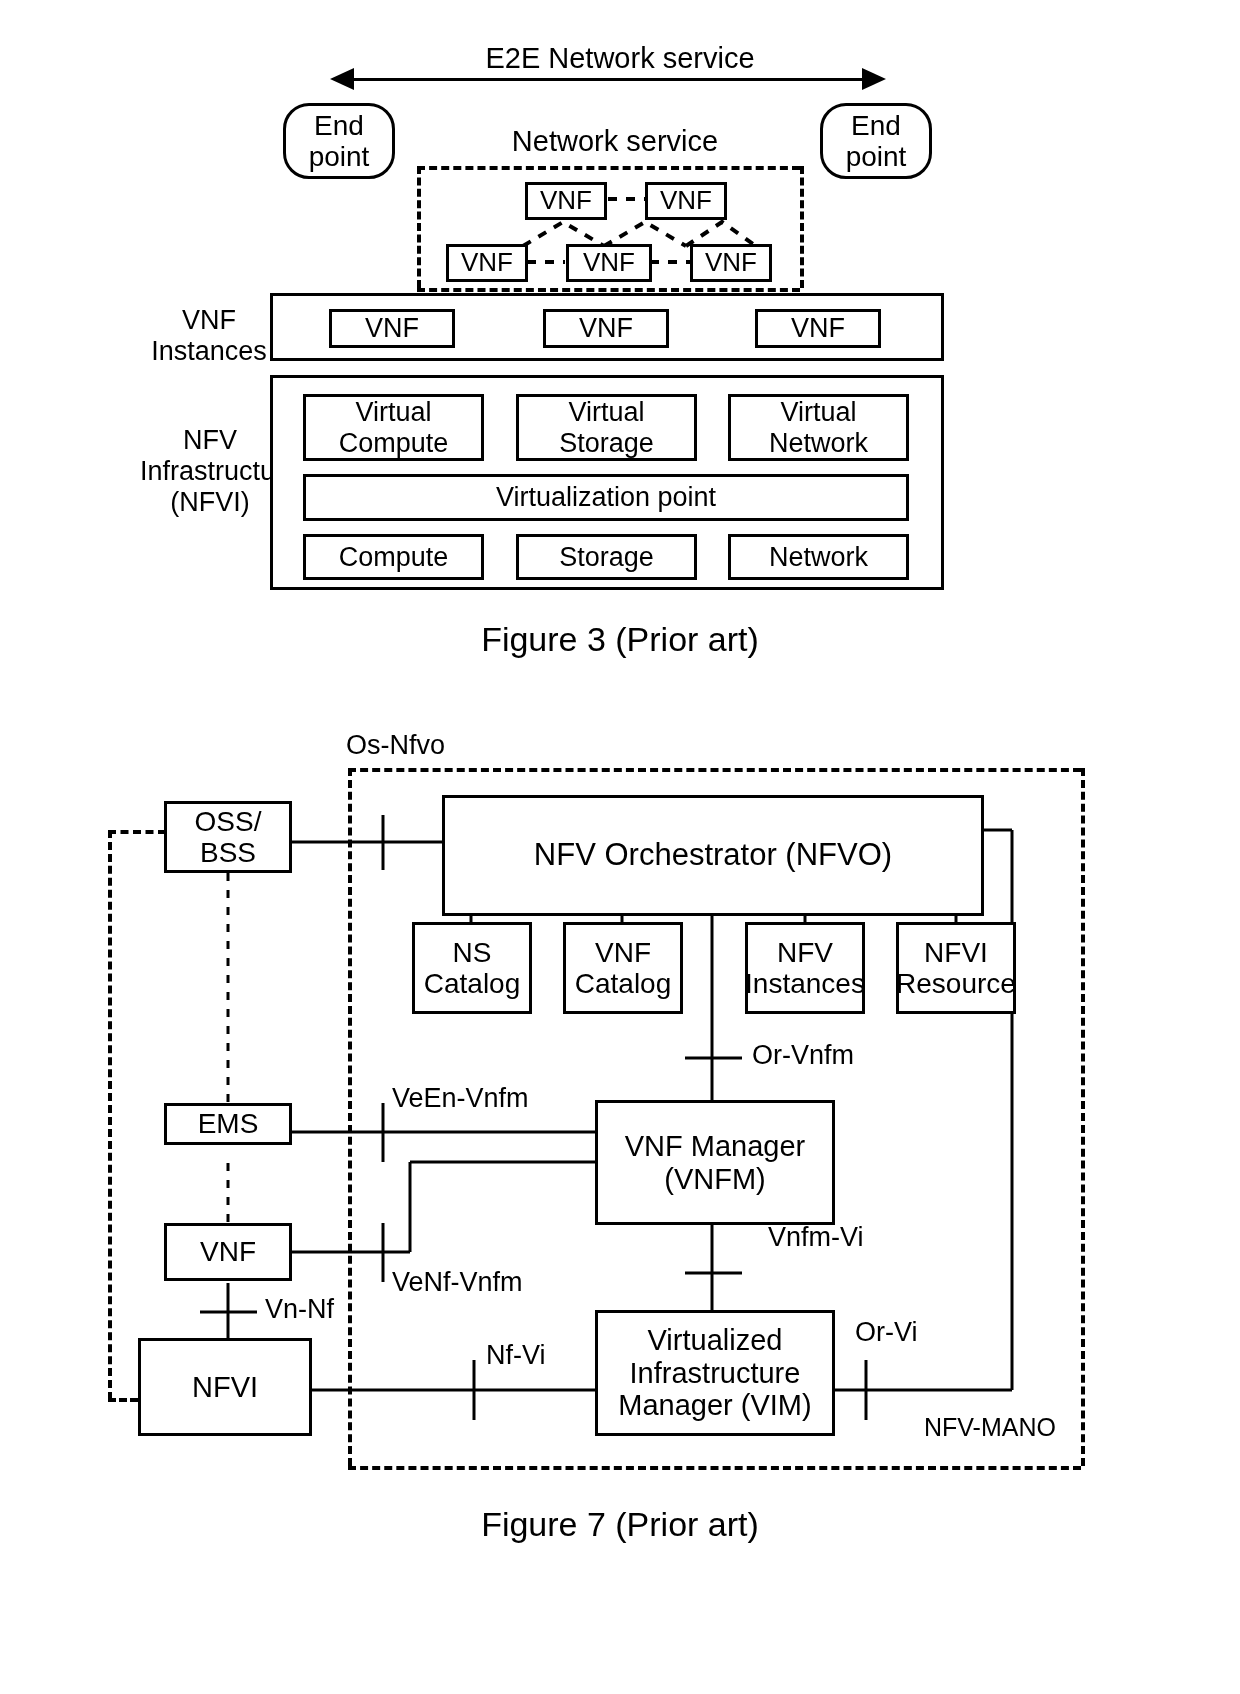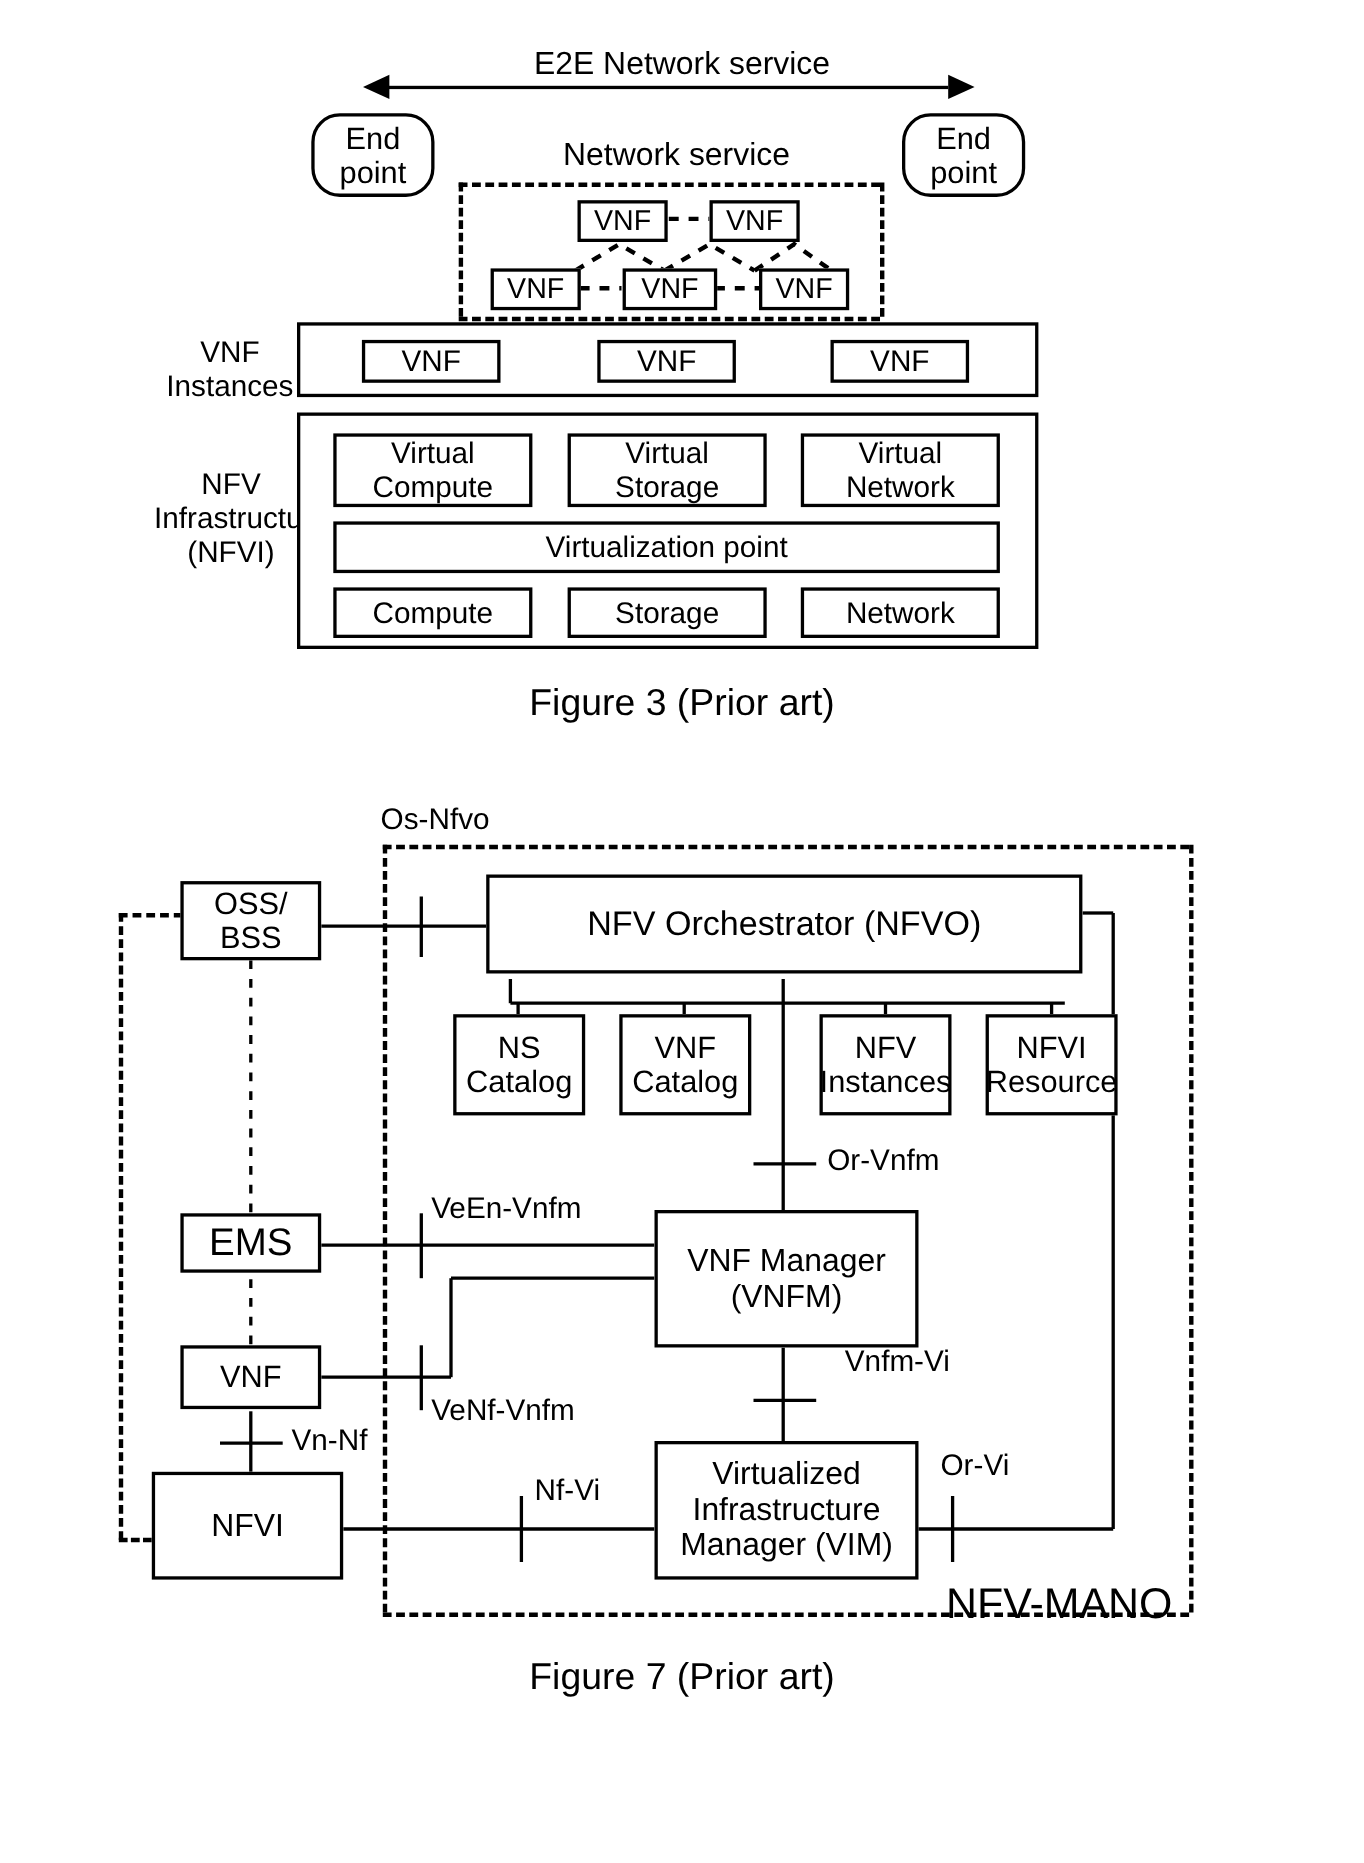--- a/index.html
+++ b/index.html
@@ -203,21 +203,21 @@
 
     <div class="dashed-h" style="left:348px;top:78px;width:733px;"></div>
     <div class="dashed-v" style="left:348px;top:78px;height:698px;"></div>
     <div class="dashed-v" style="left:1081px;top:78px;height:698px;"></div>
     <div class="dashed-h" style="left:348px;top:776px;width:733px;"></div>
 
     <div class="dashed-v" style="left:108px;top:140px;height:570px;"></div>
     <div class="dashed-h" style="left:108px;top:140px;width:58px;"></div>
     <div class="dashed-h" style="left:108px;top:708px;width:30px;"></div>
 
-    <div class="label lbl-left" style="left:860px;top:723px;width:220px;font-size:39px;margin-top:24px;">NFV-MANO</div>
+    <div class="label lbl-left" style="left:924px;top:723px;width:220px;font-size:25px;">NFV-MANO</div>
 
     <svg class="overlay" width="1240" height="1004" viewBox="0 0 1240 1004">
       <g stroke="#000" stroke-width="3" fill="none">
 
         <line x1="292" y1="152" x2="442" y2="152"></line>
 
         <line x1="383" y1="125" x2="383" y2="180"></line>
 
         <line x1="464" y1="200" x2="464" y2="222"></line>
         <line x1="464" y1="222" x2="968" y2="222"></line>
@@ -254,21 +254,21 @@
         <line x1="1012" y1="140" x2="984" y2="140"></line>
         <line x1="866" y1="670" x2="866" y2="730"></line>
       </g>
     </svg>
 
     <div class="box" style="left:164px;top:111px;width:128px;height:72px;font-size:28px;white-space:pre;">
       <span>OSS/
 BSS</span>
     </div>
 
-    <div class="box" style="left:442px;top:105px;width:542px;height:90px;font-size:31px;">
+    <div class="box" style="left:442px;top:105px;width:542px;height:121px;font-size:31px;">
       <span>NFV Orchestrator (NFVO)</span>
     </div>
 
     <div class="box" style="left:412px;top:232px;width:120px;height:92px;font-size:28px;white-space:pre;">
       <span>NS
 Catalog</span>
     </div>
     <div class="box" style="left:563px;top:232px;width:120px;height:92px;font-size:28px;white-space:pre;">
       <span>VNF
 Catalog</span>
@@ -277,21 +277,21 @@
       <span>NFV
 Instances</span>
     </div>
     <div class="box" style="left:896px;top:232px;width:120px;height:92px;font-size:28px;white-space:pre;">
       <span>NFVI
 Resource</span>
     </div>
 
     <div class="label lbl-left" style="left:752px;top:350px;width:180px;font-size:27px;">Or-Vnfm</div>
 
-    <div class="box" style="left:164px;top:413px;width:128px;height:54px;font-size:35px;">
+    <div class="box" style="left:164px;top:413px;width:128px;height:42px;font-size:28px;">
       <span>EMS</span>
     </div>
 
     <div class="label lbl-left" style="left:392px;top:393px;width:220px;font-size:27px;">VeEn-Vnfm</div>
 
     <div class="box" style="left:595px;top:410px;width:240px;height:125px;font-size:29px;white-space:pre;">
       <span>VNF Manager
 (VNFM)</span>
     </div>
 

